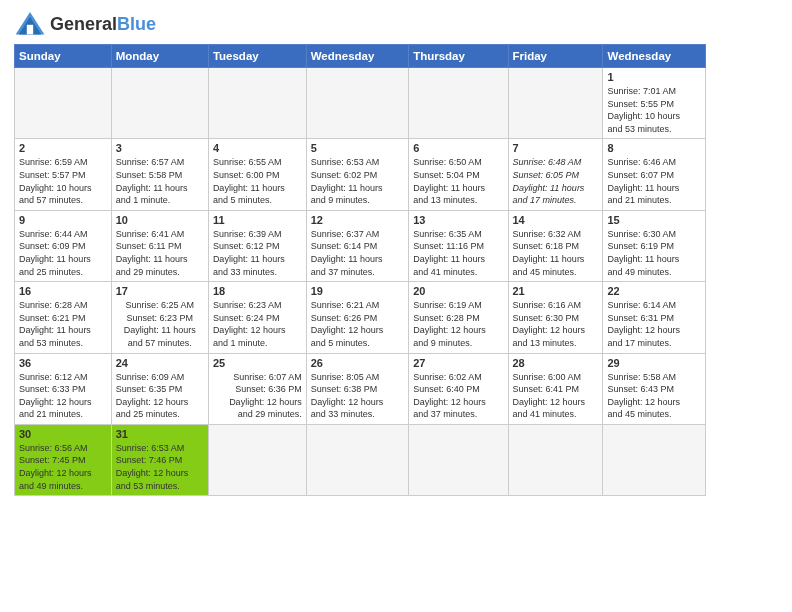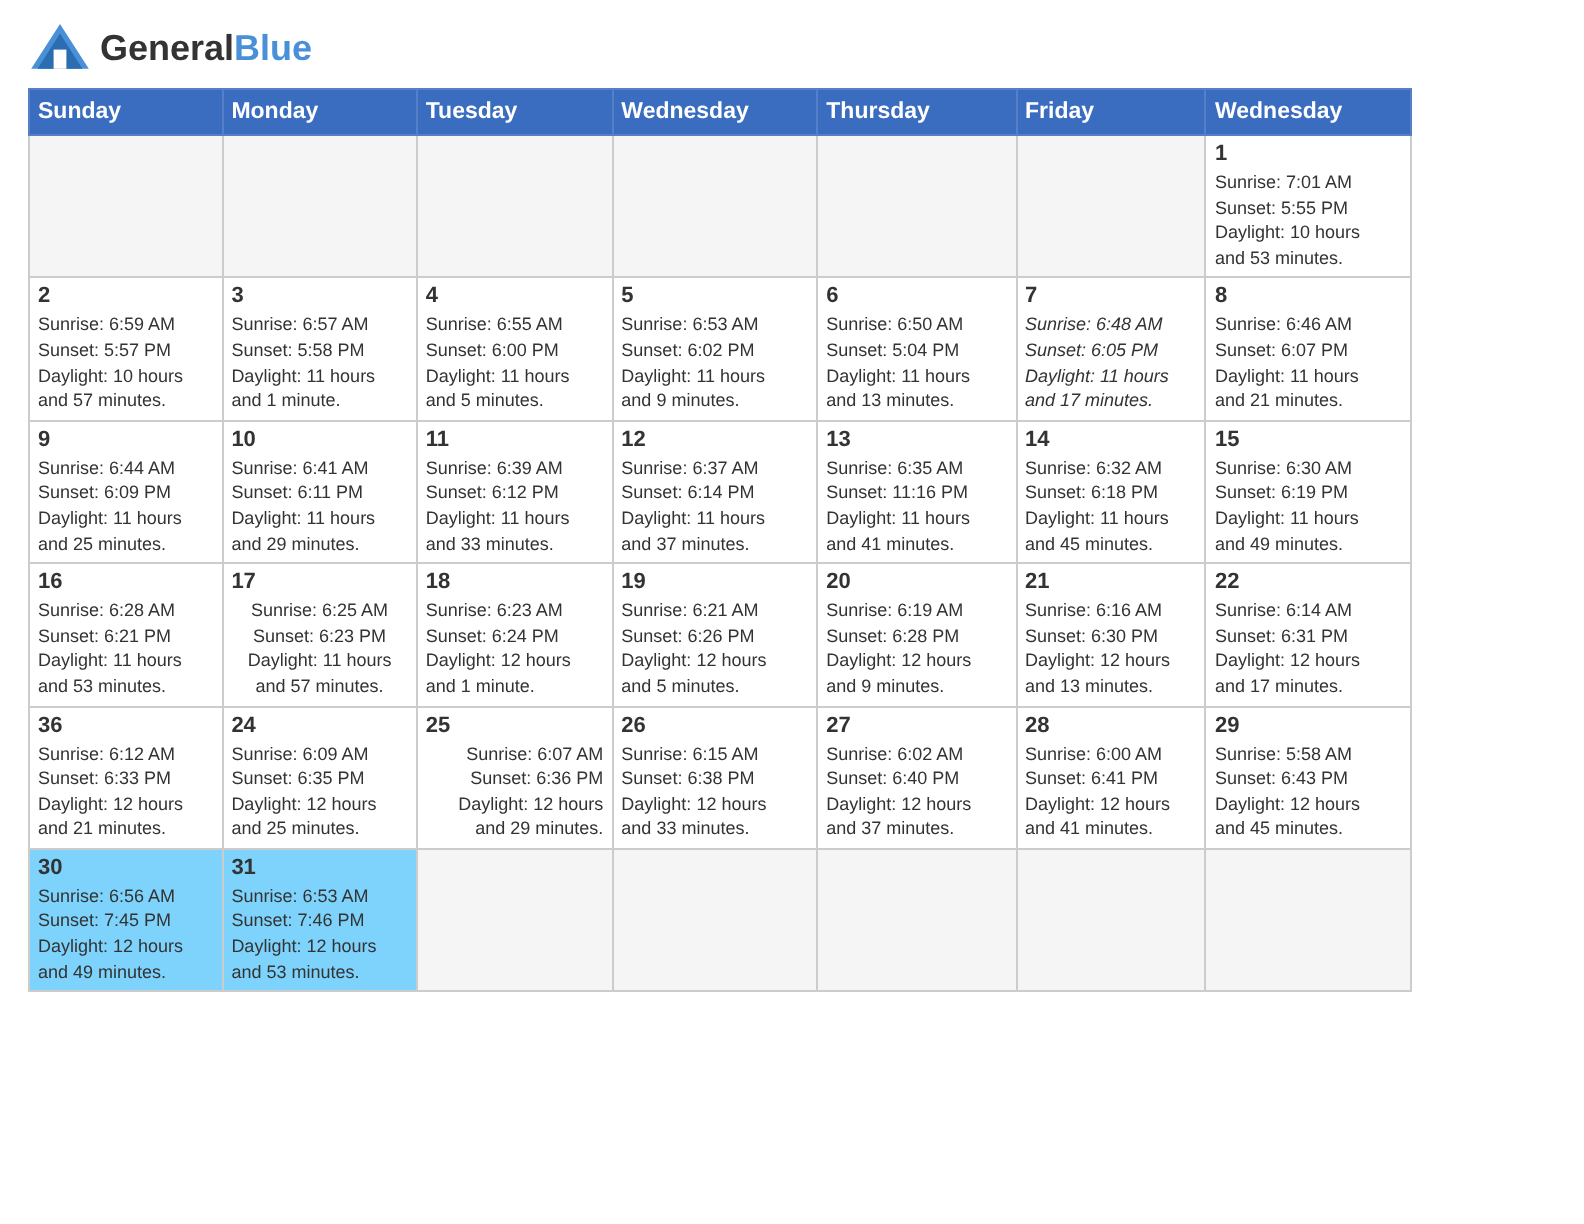--- a/index.html
+++ b/index.html
@@ -86,21 +86,21 @@
       color: #333;
       display: block;
       margin-bottom: 2px;
     }
     .day-info {
       font-size: 9px;
       color: #333;
       line-height: 1.4;
     }
     .last-row td {
-      background: #7dd3fc;
+      background: #84cc16;
     }
   </style>
 </head>
 <body>
 
 <div class="page">
   <div class="header">
     <div class="logo">
       <svg class="logo-icon" viewBox="0 0 40 34" xmlns="http://www.w3.org/2000/svg">
         <polygon points="20,2 38,30 2,30" fill="#4a90d9"></polygon>
@@ -315,21 +315,21 @@
           </td>
           <td>
             <span class="day-number">25</span>
             <div class="day-info" style="white-space: pre-line; text-align: right;">Sunrise: 6:07 AM
 Sunset: 6:36 PM
 Daylight: 12 hours
 and 29 minutes.</div>
           </td>
           <td>
             <span class="day-number">26</span>
-            <div class="day-info" style="white-space: pre-line;">Sunrise: 6:15 AM
+            <div class="day-info" style="white-space: pre-line;">Sunrise: 8:05 AM
 Sunset: 6:38 PM
 Daylight: 12 hours
 and 33 minutes.</div>
           </td>
           <td>
             <span class="day-number">27</span>
             <div class="day-info" style="white-space: pre-line;">Sunrise: 6:02 AM
 Sunset: 6:40 PM
 Daylight: 12 hours
 and 37 minutes.</div>

